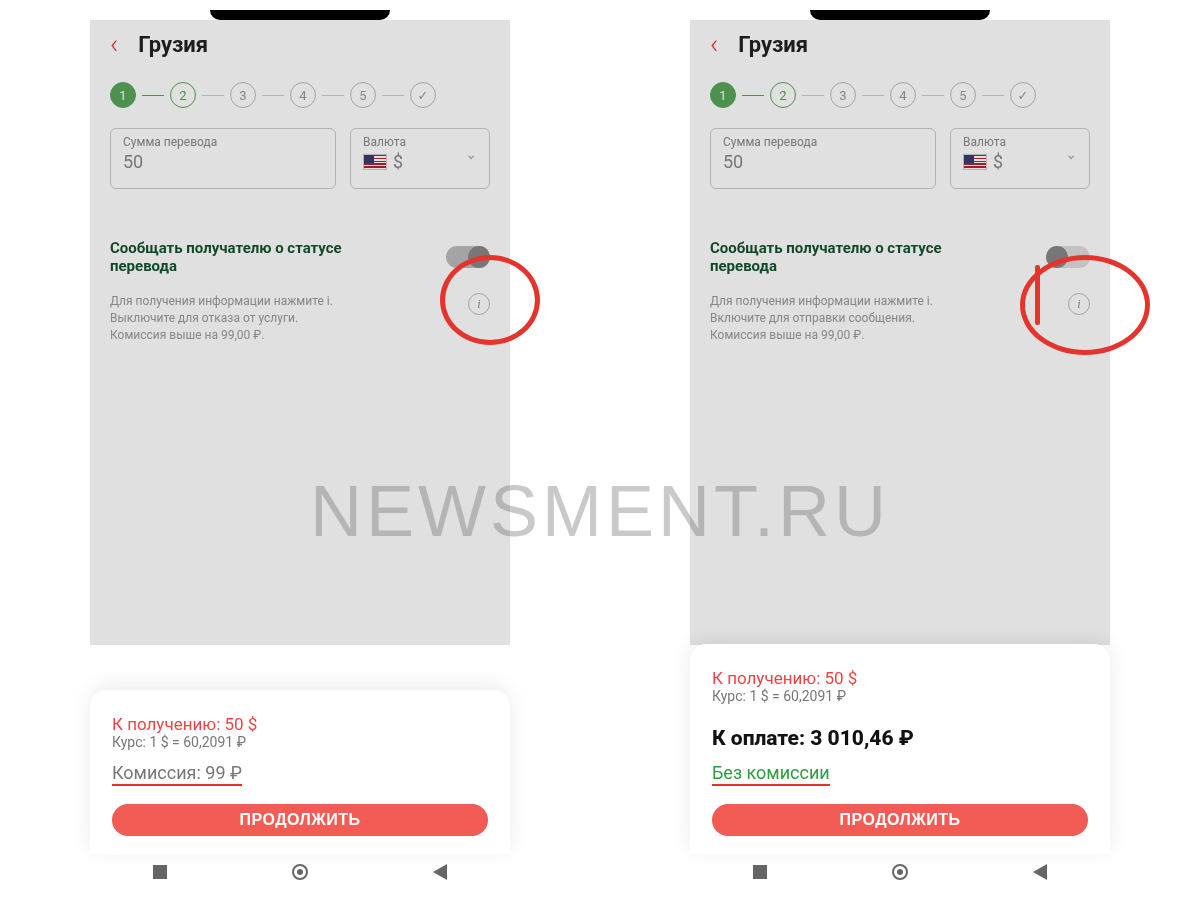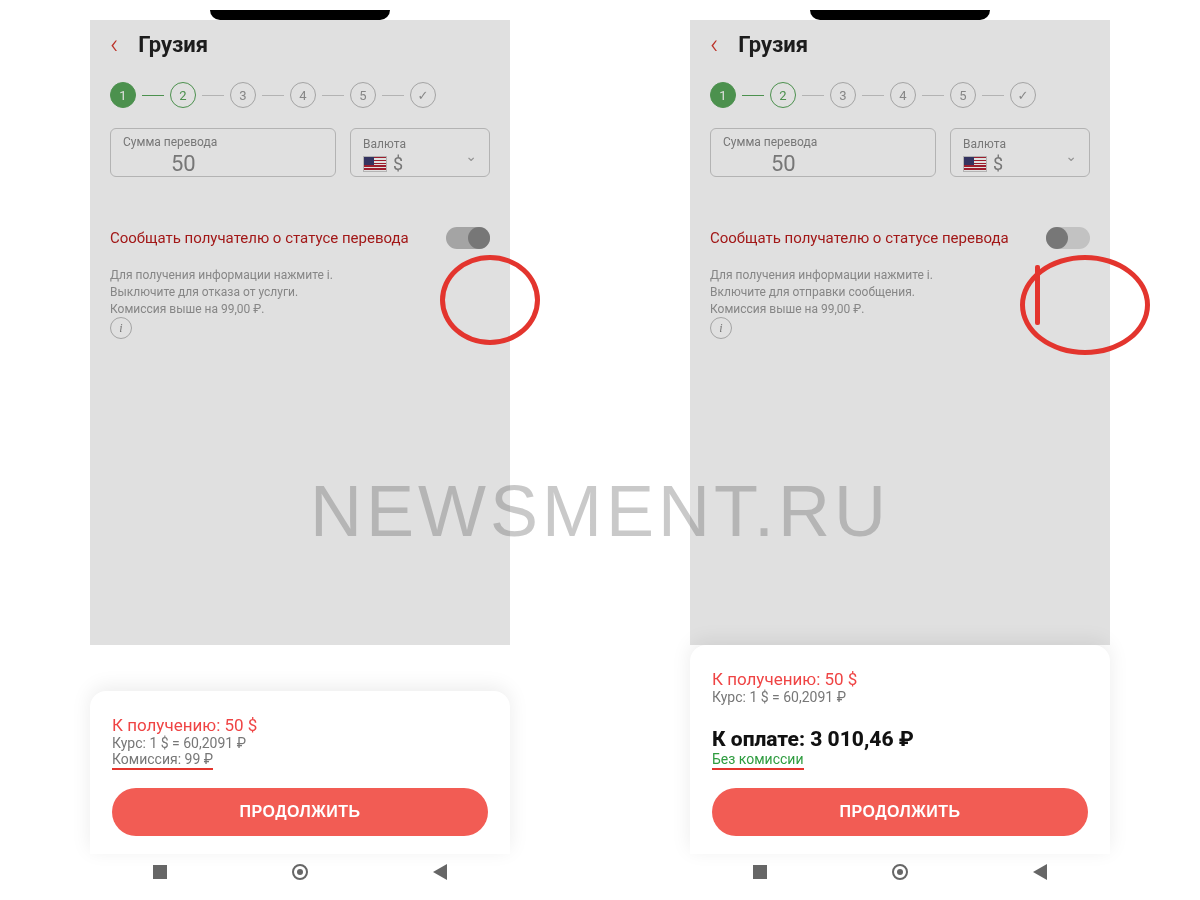--- a/index.html
+++ b/index.html
@@ -91,34 +91,33 @@
   .dash.green { background: #57a559; }
   .step.check::before { content: "✓"; }
   .inputs {
     display: flex;
     gap: 14px;
     padding: 0 20px 20px 20px;
   }
   .field {
     border: 1px solid #ccc;
     border-radius: 6px;
-    padding: 6px 12px 0 12px;
+    padding: 6px 12px 16px 12px;
     position: relative;
   }
   .field.amount { flex: 1; }
   .field.currency { width: 140px; display: flex; align-items: center; gap: 8px; }
   .field-label {
     font-size: 12px;
     color: #888;
   }
   .field-value {
-    font-size: 22px;
+    font-size: 18px;
     color: #888;
     margin-top: 2px;
-    margin-left: 48px;
   }
   .flag {
     width: 24px;
     height: 16px;
     background: linear-gradient(#b22234 0%, #b22234 10%, #fff 10%, #fff 20%, #b22234 20%, #b22234 30%, #fff 30%, #fff 40%, #b22234 40%, #b22234 50%, #fff 50%, #fff 60%, #b22234 60%, #b22234 70%, #fff 70%, #fff 80%, #b22234 80%, #b22234 90%, #fff 90%, #fff 100%);
     position: relative;
     border: 1px solid #ccc;
   }
   .flag::before {
     content: "";
@@ -133,22 +132,23 @@
     font-size: 14px;
   }
   .toggle-row {
     padding: 30px 20px 10px 20px;
     display: flex;
     align-items: center;
     justify-content: space-between;
   }
   .toggle-label {
     font-size: 15px;
-    color: #b91c1c;
+    color: #14532d;
     max-width: 300px;
+    font-weight: bold;
   }
   .toggle {
     width: 44px;
     height: 22px;
     background: #bbb;
     border-radius: 11px;
     position: relative;
   }
   .toggle-knob {
     width: 22px;
@@ -159,21 +159,20 @@
     top: 0;
   }
   .toggle.on .toggle-knob { right: 0; }
   .toggle.off .toggle-knob { left: 0; }
   .toggle.off { background: #ddd; }
   .info-row {
     padding: 8px 20px 0 20px;
     display: flex;
     justify-content: space-between;
     align-items: flex-start;
-    flex-direction: column;
   }
   .info-text {
     font-size: 12px;
     color: #999;
     line-height: 1.4;
     max-width: 300px;
     white-space: pre-line;
   }
   .info-icon {
     width: 22px;
@@ -208,33 +207,33 @@
     font-size: 14px;
     color: #777;
   }
   .bs-total {
     font-size: 21px;
     font-weight: 800;
     color: #111;
     margin-top: 22px;
   }
   .bs-fee {
-    font-size: 14px;
-    margin-top: 0;
+    font-size: 18px;
+    margin-top: 12px;
     color: #777;
   }
   .bs-fee.green { color: #2e9c3f; }
   .underline-red {
     display: inline-block;
     border-bottom: 2px solid #e3352e;
     padding-bottom: 1px;
   }
   .continue-btn {
     width: 100%;
-    height: 48px;
+    height: 32px;
     background: #f25c54;
     color: #fff;
     border: none;
     border-radius: 24px;
     font-size: 16px;
     font-weight: 600;
     letter-spacing: 0.5px;
     margin-top: 18px;
   }
   .navbar {

